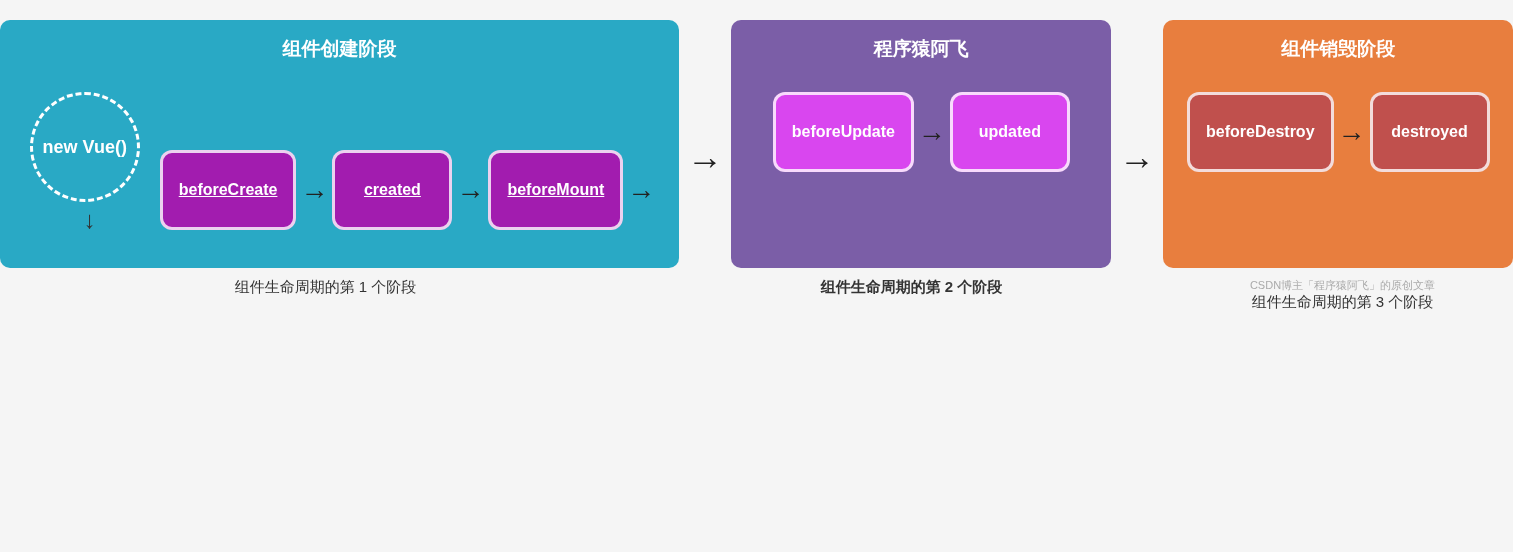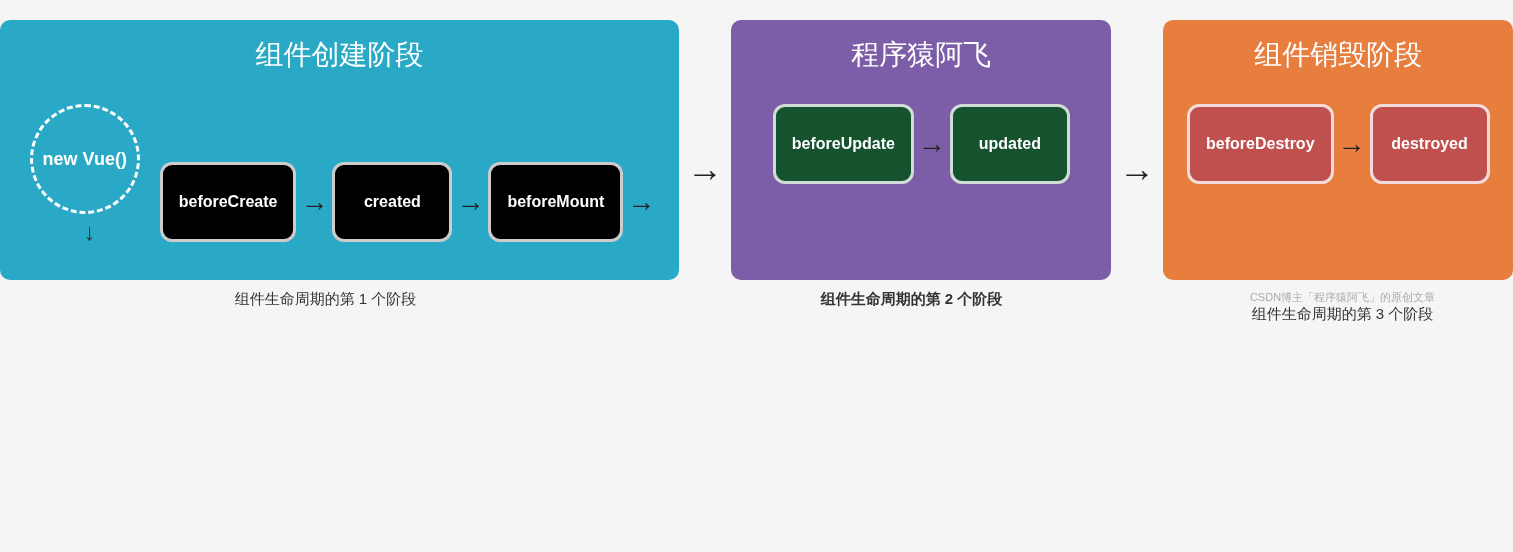--- a/index.html
+++ b/index.html
@@ -47,22 +47,22 @@
       flex: 0 0 380px;
     }
 
     .phase-destroy {
       background-color: #e87e3e;
       flex: 0 0 350px;
     }
 
     .phase-title {
       color: white;
-      font-size: 28px;
-      font-weight: normal;
+      font-size: 19px;
+      font-weight: bold;
       margin-bottom: 20px;
       align-self: center;
     }
 
     .phase-content {
       display: flex;
       align-items: center;
       width: 100%;
       padding: 10px 0;
     }
@@ -117,25 +117,26 @@
       display: flex;
       align-items: center;
       justify-content: center;
       min-width: 120px;
       min-height: 80px;
       text-align: center;
       border: 3px solid rgba(255,255,255,0.8);
     }
 
     .node-green {
-      background-color: #000000;
+      background-color: #a21caf;
+      text-decoration: underline;
     }
 
     .node-blue {
-      background-color: #14532d;
+      background-color: #d946ef;
     }
 
     .node-red {
       background-color: #c0504d;
       text-align: right;
     }
 
     .arrow-right {
       color: #222;
       font-size: 28px;

